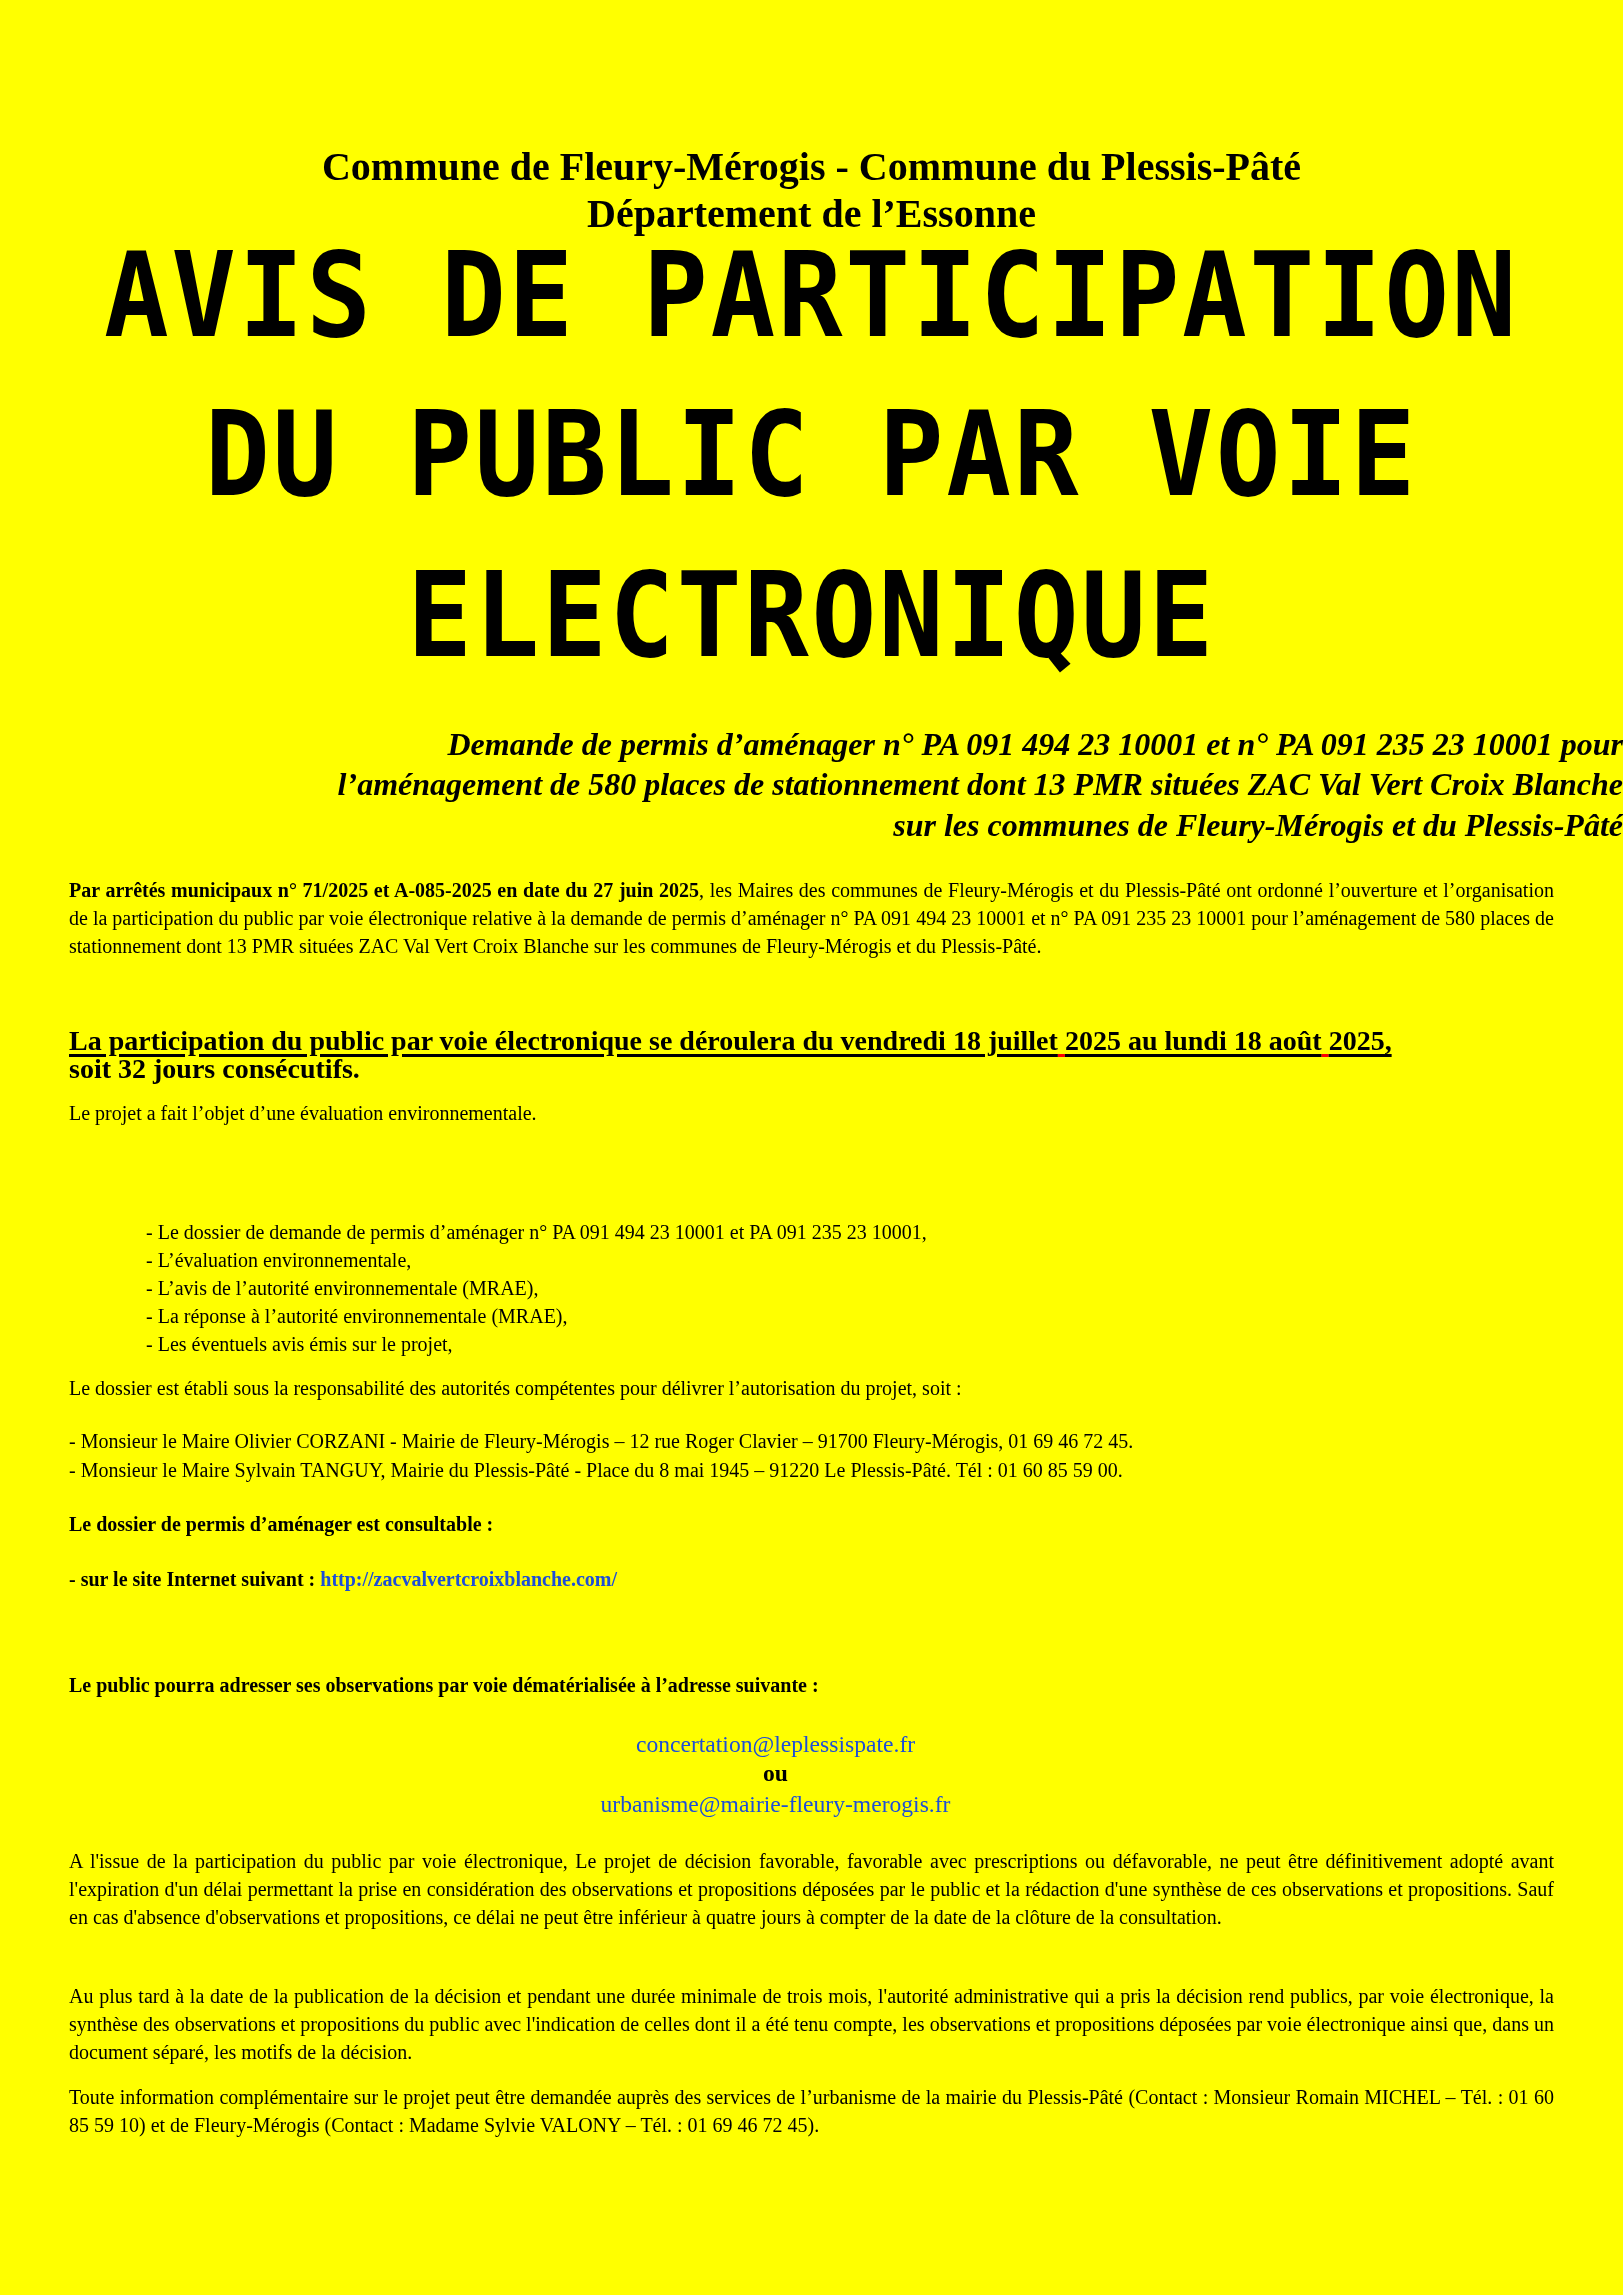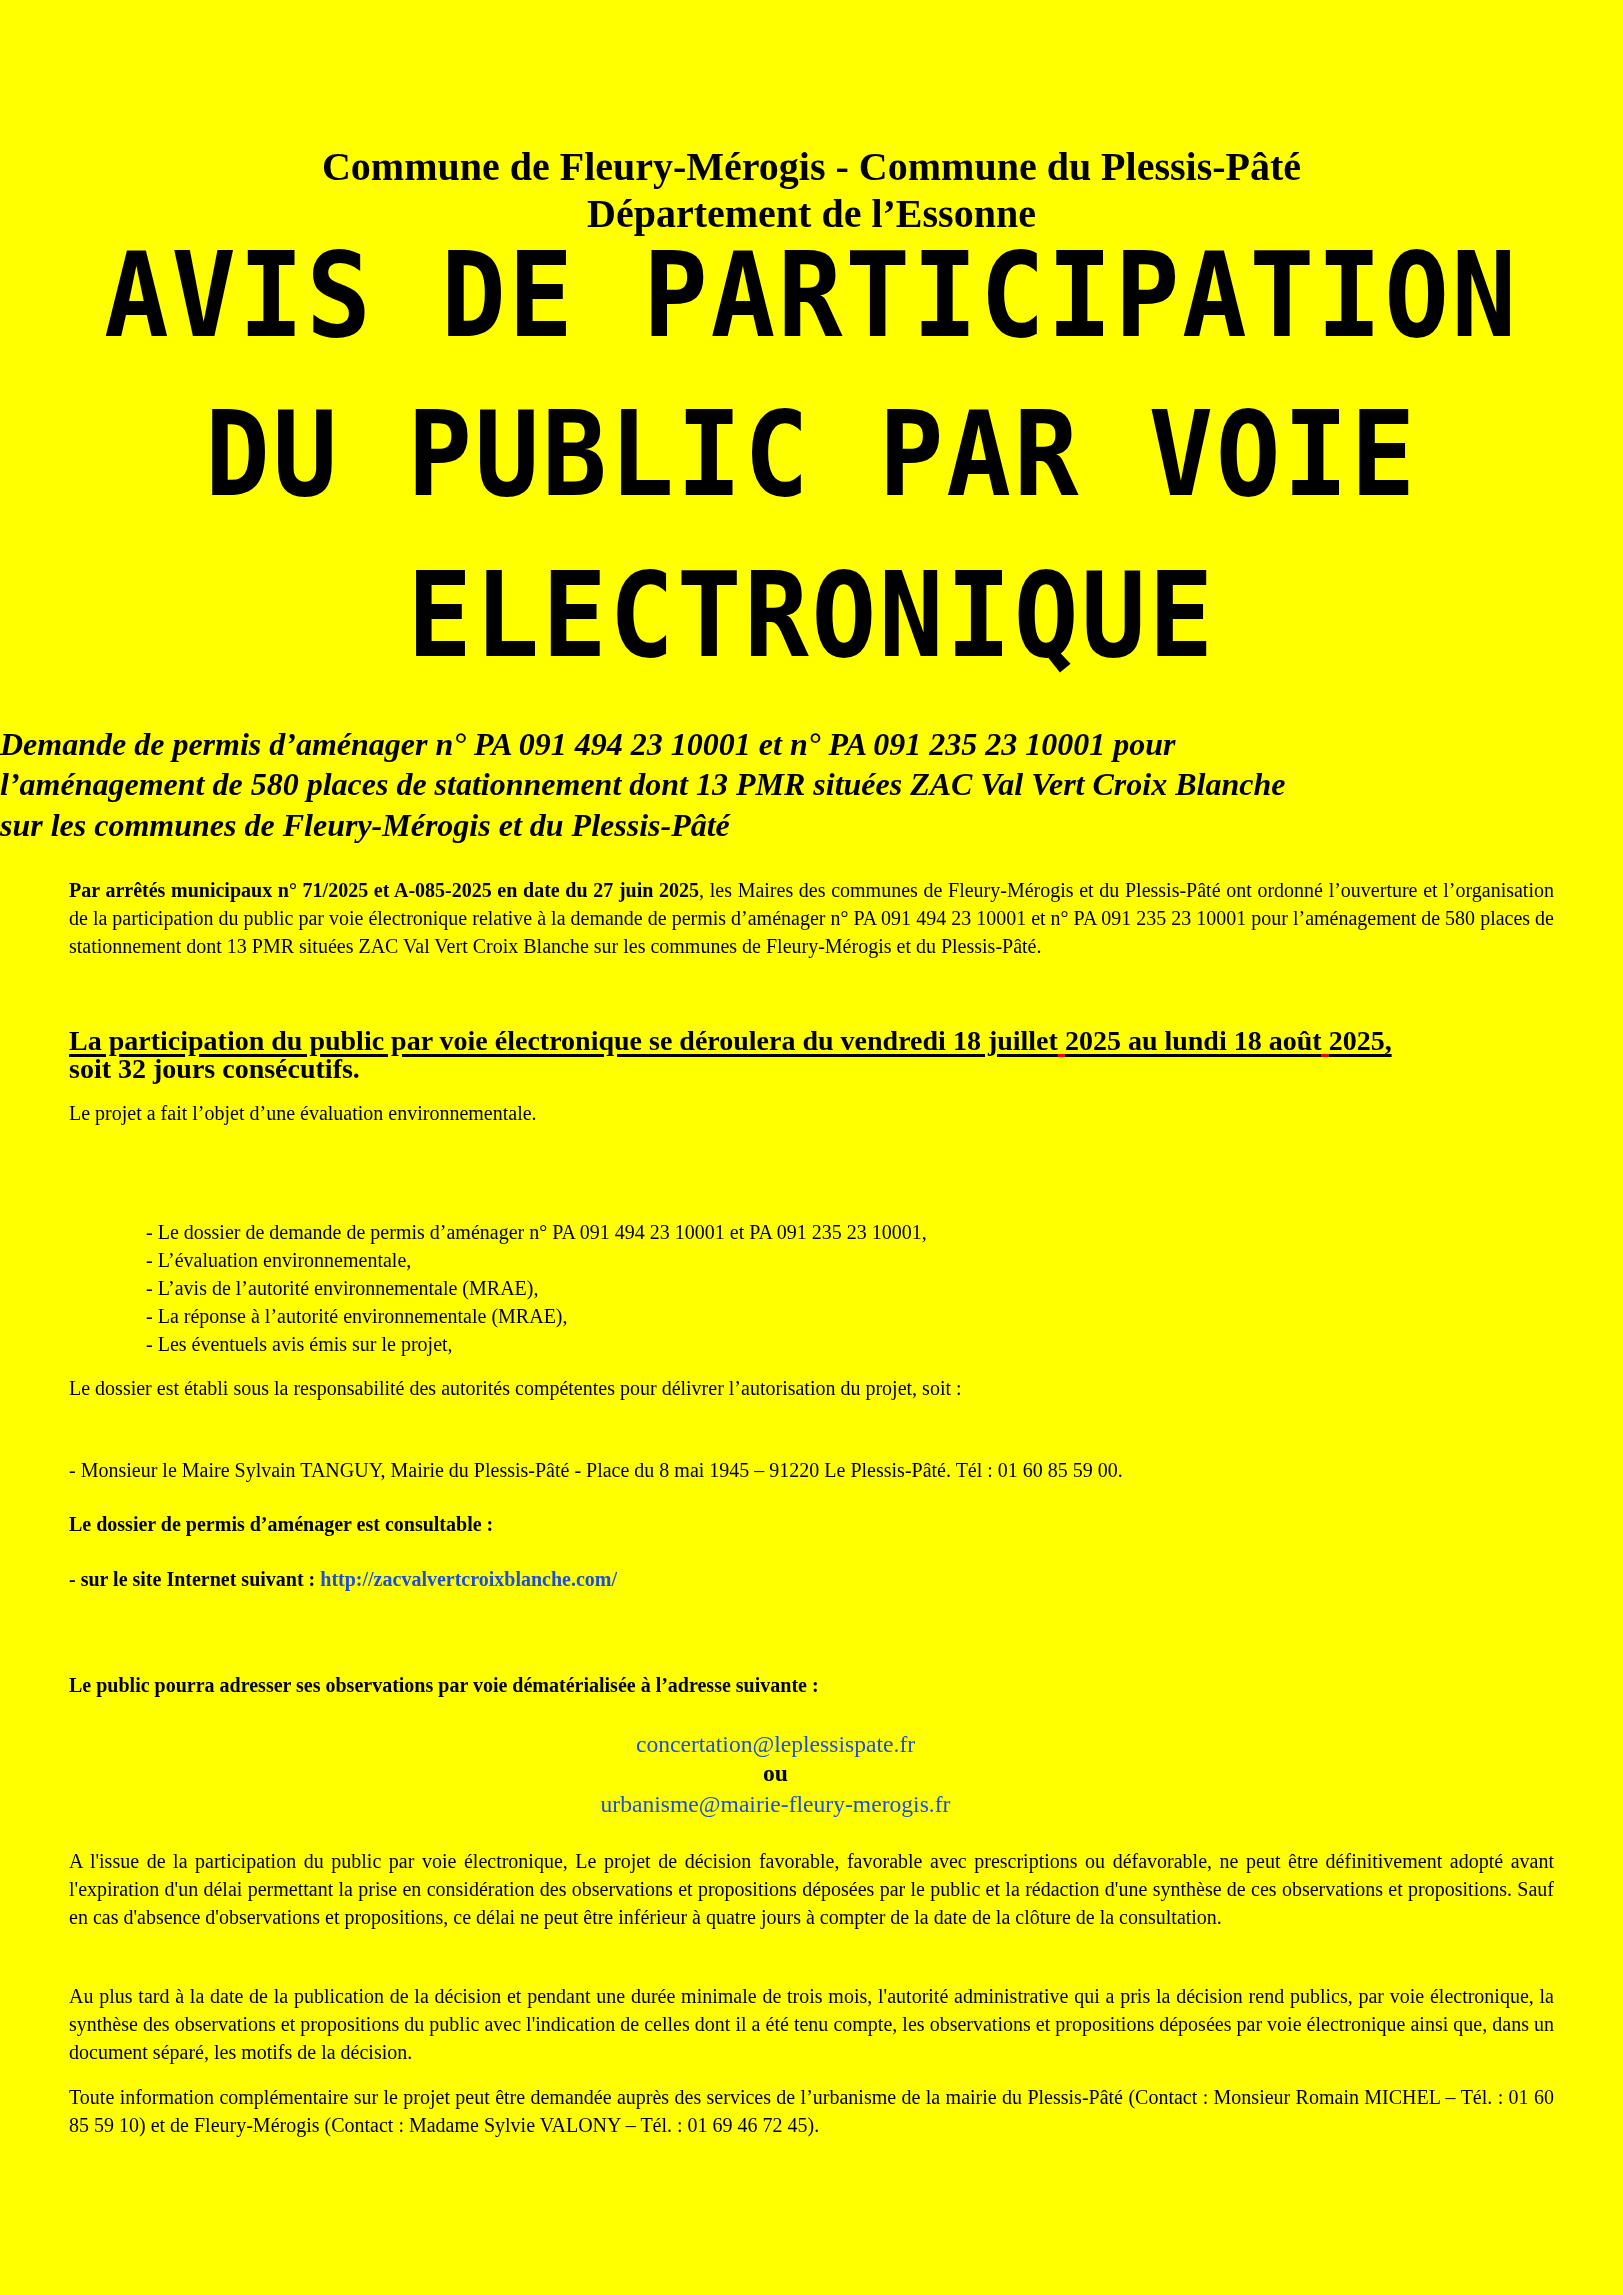--- a/index.html
+++ b/index.html
@@ -41,21 +41,21 @@
       transform: scaleX(0.92);
       transform-origin: center;
     }
     .big-title.t1 { top: 235px; }
     .big-title.t2 { top: 394px; }
     .big-title.t3 { top: 555px; }
 
     .subtitle {
       position: absolute;
       left: 0; width: 1623px;
-      text-align: left;
+      text-align: right;
       font-weight: bold;
       font-style: italic;
       font-size: 32px;
       line-height: 35px;
     }
     .subtitle.s1 { top: 727px; }
     .subtitle.s2 { top: 767px; }
     .subtitle.s3 { top: 808px; }
 
     .body-block {
@@ -154,20 +154,21 @@
 
   <ul class="pieces">
     <li>- Le dossier de demande de permis d’aménager n° PA 091 494 23 10001 et PA 091 235 23 10001,</li>
     <li>- L’évaluation environnementale,</li>
     <li>- L’avis de l’autorité environnementale (MRAE),</li>
     <li>- La réponse à l’autorité environnementale (MRAE),</li>
     <li>- Les éventuels avis émis sur le projet,</li>
   </ul>
 
   <div class="body-block etabli">Le dossier est établi sous la responsabilité des autorités compétentes pour délivrer l’autorisation du projet, soit :</div>
+  <div class="body-block maire1">- Monsieur le Maire Olivier CORZANI - Mairie de Fleury-Mérogis – 12 rue Roger Clavier – 91700 Fleury-Mérogis, 01 69 46 72 45.</div>
   <div class="body-block maire2">- Monsieur le Maire Sylvain TANGUY, Mairie du Plessis-Pâté - Place du 8 mai 1945 – 91220 Le Plessis-Pâté. Tél : 01 60 85 59 00.</div>
 
   <div class="body-block consultable b">Le dossier de permis d’aménager est consultable :</div>
 
   <div class="body-block site b"><span>- sur le site Internet suivant : </span><a>http://zacvalvertcroixblanche.com/</a></div>
 
   <div class="body-block public b">Le public pourra adresser ses observations par voie dématérialisée à l’adresse suivante :</div>
 
   <div class="emails e1"><a>concertation@leplessispate.fr</a></div>
   <div class="emails e2"><a>urbanisme@mairie-fleury-merogis.fr</a></div>

